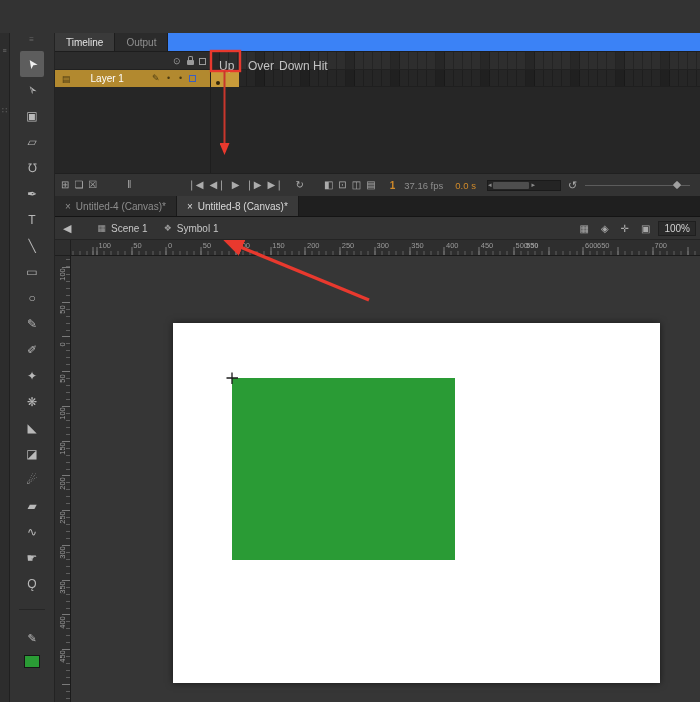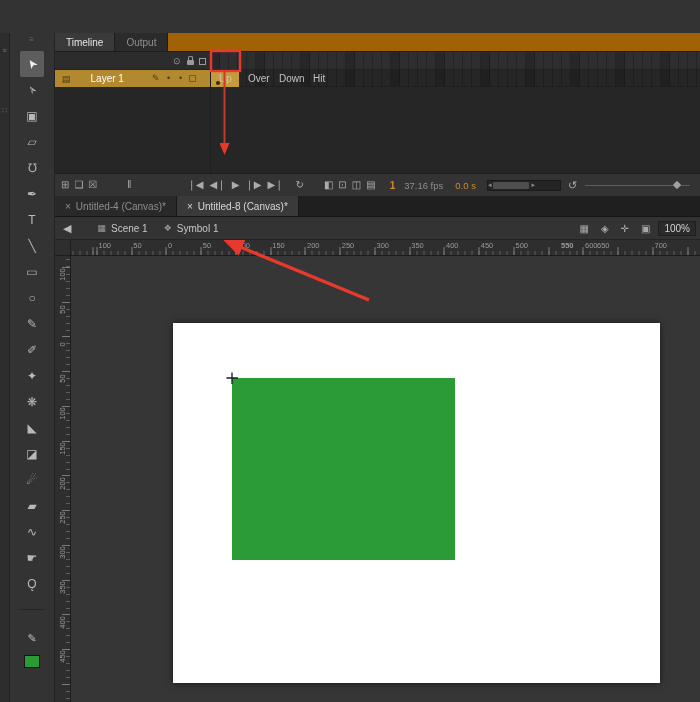--- a/index.html
+++ b/index.html
@@ -18,36 +18,36 @@
   .tool { width:24px; height:26px; display:flex; align-items:center; justify-content:center; color:#b9b9b9; font-size:12px; cursor:default; }
   .tool.active { background:#5d5d5d; border-radius:2px; color:#efefef; }
   .tool .g { line-height:1; }
   .tool[data-name="selection-tool"] .g, .tool[data-name="subselection-tool"] .g { display:inline-block; transform:rotate(-125deg); }
   .tools-divider { width:26px; height:1px; background:#262626; margin:12px auto 0; }
   .stroke-color { text-align:center; color:#b9b9b9; font-size:11px; margin-top:22px; }
   .fill-swatch { width:16px; height:13px; margin:10px auto 0; background:#2a9b35; border:1px solid #161616; }
 
   
   .timeline-panel { position:absolute; left:55px; top:33px; width:645px; height:163px; background:#2c2c2c; }
-  .panel-tabbar { display:flex; height:19px; background:#a16207; border-bottom:1px solid #1d1d1d; }
+  .panel-tabbar { display:flex; height:19px; background:#3b82f6; border-bottom:1px solid #1d1d1d; }
   .ptab { padding:0 11px; font-size:10px; line-height:19px; color:#8f8f8f; background:#2b2b2b; border-right:1px solid #1d1d1d; }
   .ptab.active { background:#3a3a3a; color:#e4e4e4; }
   .tl-body { position:absolute; left:0; top:19px; right:0; bottom:23px; background:#262626; }
   .col-divider { position:absolute; left:155px; top:0; bottom:0; width:1px; background:#1e1e1e; z-index:3; }
   .frames-pattern { background-image:
       repeating-linear-gradient(90deg, rgba(0,0,0,0.16) 0 9px, transparent 9px 45px),
       repeating-linear-gradient(90deg, #2e2e2e 0 8px, #242424 8px 9px); }
   .dim { box-shadow: inset 0 0 0 100px rgba(0,0,0,0.16); }
   .tl-header-row { position:relative; height:18px; background:#2c2c2c; border-bottom:1px solid #212121; }
   .hdr-frames-bg { position:absolute; left:156px; top:0; right:0; bottom:0; }
   .hdr-icon { position:absolute; top:4px; font-size:9px; color:#9a9a9a; line-height:10px; }
   .lock-box { position:absolute; left:132px; top:8px; width:7px; height:5px; background:#9a9a9a; border-radius:1px; }
   .lock-box::before { content:""; position:absolute; left:1px; top:-4px; width:3px; height:4px; border:1px solid #9a9a9a; border-bottom:none; border-radius:2px 2px 0 0; }
   .outline-box { position:absolute; left:144px; top:6px; width:7px; height:7px; border:1px solid #9a9a9a; }
-  .frame-label { position:absolute; top:21px; font-size:10px; color:#c2c2c2; z-index:2; }
+  .frame-label { position:absolute; top:7px; font-size:12px; color:#c2c2c2; z-index:2; }
 
   .tl-layer-row { position:relative; height:17px; border-bottom:1px solid #1f1f1f; }
   .layer-frames-bg { position:absolute; left:156px; right:0; top:0; bottom:0; }
   .selected-frame-cell { position:absolute; left:156px; top:0; width:28px; height:17px; background:#c89b3a; z-index:1; }
   .keyframe-dot { position:absolute; left:5px; bottom:2px; width:4px; height:4px; border-radius:50%; background:#33270b; }
   .layer-left { position:absolute; left:0; top:0; width:156px; height:17px; background:#b2892f; display:flex; align-items:center; z-index:2; }
   .layer-page-icon { margin-left:7px; font-size:9px; color:#4a3a10; }
   .layer-name { margin-left:20px; font-size:10px; color:#fdfdfd; }
   .layer-pencil, .layer-dot { position:absolute; top:3px; font-size:9px; color:#4a3a10; line-height:10px; }
   .layer-outline { position:absolute; left:134px; top:5px; width:7px; height:7px; border:1.5px solid #3c5fc0; }
@@ -287,21 +287,21 @@
       <div class="rlh" data-name="ruler-label" style="left: 129.75px;">50</div>
       <div class="rlh" data-name="ruler-label" style="left: 164.5px;">100</div>
       <div class="rlh" data-name="ruler-label" style="left: 199.25px;">150</div>
       <div class="rlh" data-name="ruler-label" style="left: 234px;">200</div>
       <div class="rlh" data-name="ruler-label" style="left: 268.75px;">250</div>
       <div class="rlh" data-name="ruler-label" style="left: 303.5px;">300</div>
       <div class="rlh" data-name="ruler-label" style="left: 338.25px;">350</div>
       <div class="rlh" data-name="ruler-label" style="left: 373px;">400</div>
       <div class="rlh" data-name="ruler-label" style="left: 407.75px;">450</div>
       <div class="rlh" data-name="ruler-label" style="left: 442.5px;">500</div>
-      <div class="rlh" data-name="ruler-label" style="left: 488px; font-weight: bold;">550</div>
+      <div class="rlh" data-name="ruler-label" style="left: 453px; font-weight: bold;">550</div>
       <div class="rlh" data-name="ruler-label" style="left: 512px;">600</div>
       <div class="rlh" data-name="ruler-label" style="left: 524px;">650</div>
       <div class="rlh" data-name="ruler-label" style="left: 581.5px;">700</div>
     </div>
   <div class="ruler-v" data-name="vertical-ruler">
     <div class="ticks-minor" data-name="ruler-minor-ticks"></div>
     <div class="ticks-major" data-name="ruler-major-ticks"></div>
   <div class="rlv" data-name="ruler-label" style="top: 11px;">100</div>
       <div class="rlv" data-name="ruler-label" style="top: 45.75px;">50</div>
       <div class="rlv" data-name="ruler-label" style="top: 80.5px;">0</div>

